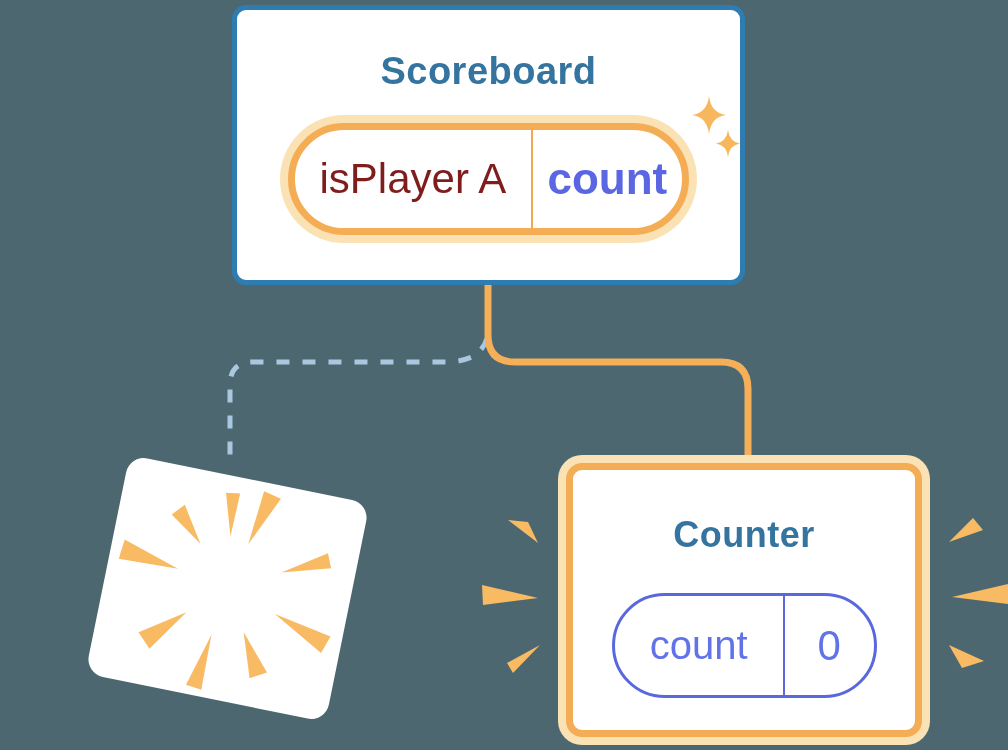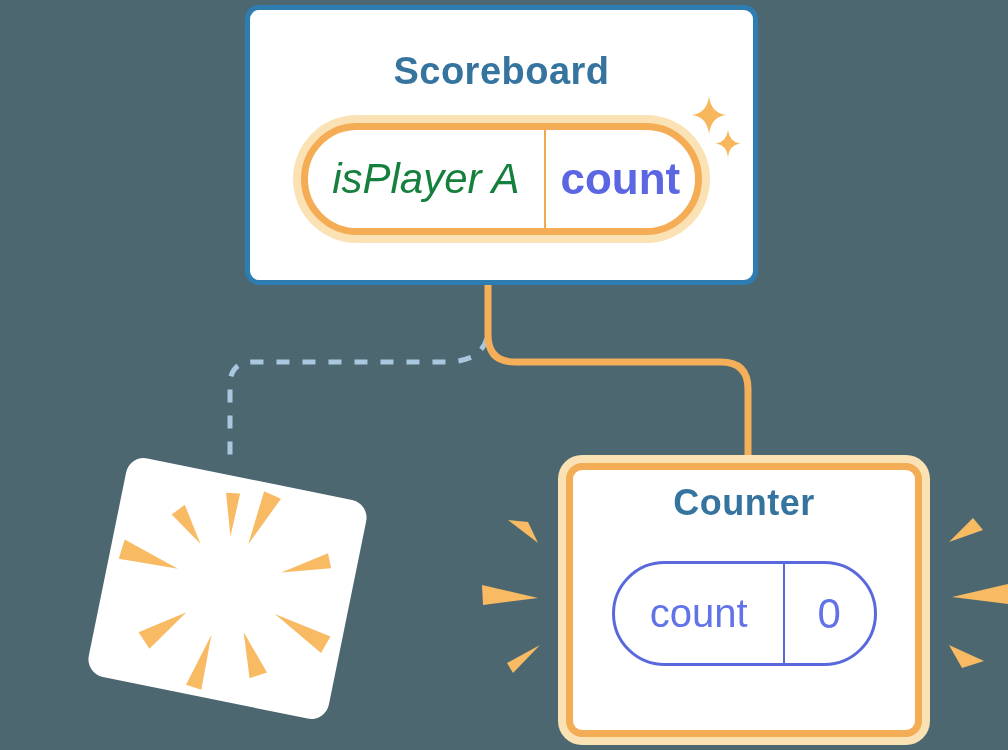--- a/index.html
+++ b/index.html
@@ -15,21 +15,21 @@
     position: absolute;
     left: 0; top: 0;
     width: 1008px; height: 750px;
   }
   .card {
     position: absolute;
     background: #ffffff;
     box-sizing: border-box;
   }
   .scoreboard-card {
-    left: 245px; top: 5px;
+    left: 232px; top: 5px;
     width: 513px; height: 280px;
     border: 5px solid #2E7DB2;
     border-radius: 14px;
     display: flex; flex-direction: column; align-items: center;
   }
   .counter-card {
     left: 566px; top: 463px;
     width: 356px; height: 274px;
     border: 7px solid #F5AD55;
     box-shadow: 0 0 0 8px #FBE2B5;
@@ -41,21 +41,21 @@
     width: 245px; height: 223px;
     border-radius: 18px;
     transform: rotate(11.5deg);
   }
   .card-title {
     color: #35749E;
     font-weight: 600;
     letter-spacing: 0.5px;
   }
   .scoreboard-card .card-title { margin-top: 40px; font-size: 38px; line-height: 1.15; }
-  .counter-card .card-title { margin-top: 12px; font-size: 36px; line-height: 1.15; }
+  .counter-card .card-title { margin-top: 44px; font-size: 36px; line-height: 1.15; }
   .state-pill {
     box-sizing: border-box;
     background: #ffffff;
     display: flex;
     align-items: stretch;
     overflow: hidden;
   }
   .pill-orange {
     margin-top: 29px;
     width: 401px; height: 112px;
@@ -65,21 +65,21 @@
   }
   .pill-purple {
     margin-top: 38px;
     width: 265px; height: 105px;
     border: 3px solid #5A68DE;
     border-radius: 56px;
   }
   .pill-cell {
     display: flex; align-items: center; justify-content: center;
   }
-  .pill-orange .pill-label { flex: 1.58; color: #15803d; font-size: 42px; font-style: italic; }
+  .pill-orange .pill-label { flex: 1.58; color: #7f1d1d; font-size: 42px; }
   .pill-orange .pill-value { flex: 1; color: #5A66E2; font-size: 44px; font-weight: 700; }
   .pill-orange .pill-divider { width: 2px; background: #F0A851; }
   .pill-purple .pill-label { flex: 1.9; color: #6273E8; font-size: 40px; }
   .pill-purple .pill-value { flex: 1; color: #6273E8; font-size: 42px; }
   .pill-purple .pill-divider { width: 2px; background: #5A68DE; }
   .sparkles {
     position: absolute;
     left: 688px; top: 92px;
     width: 60px; height: 70px;
   }

